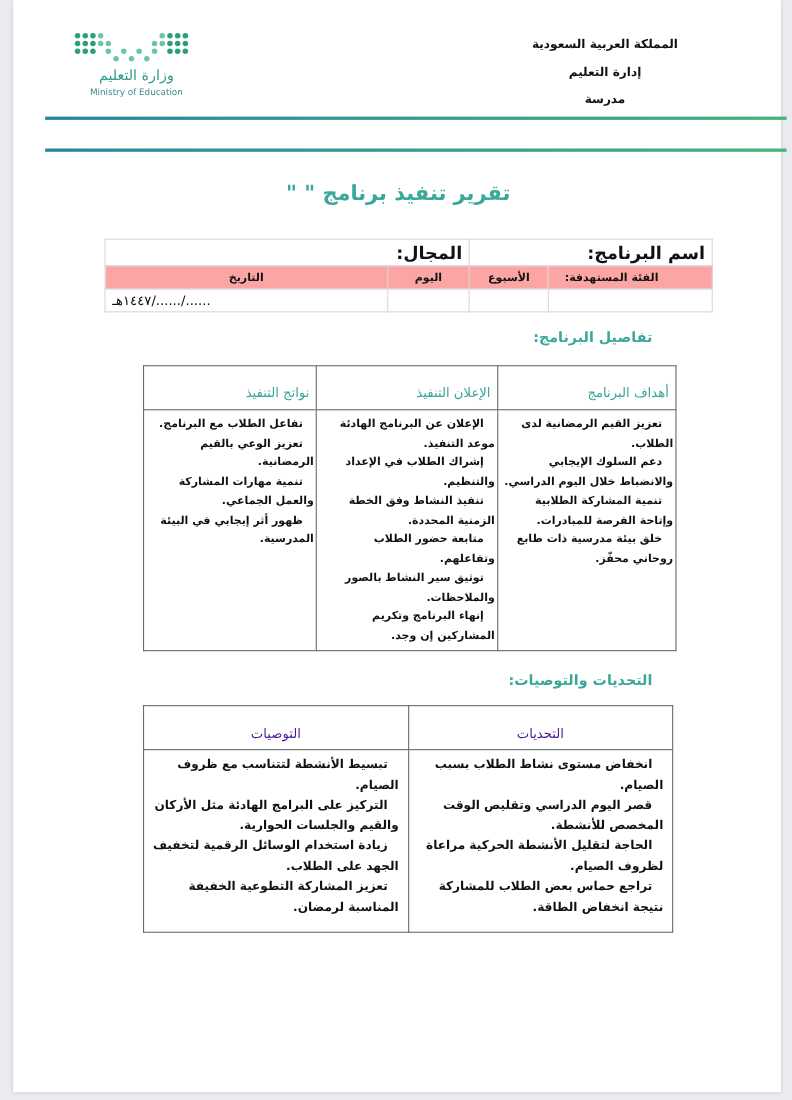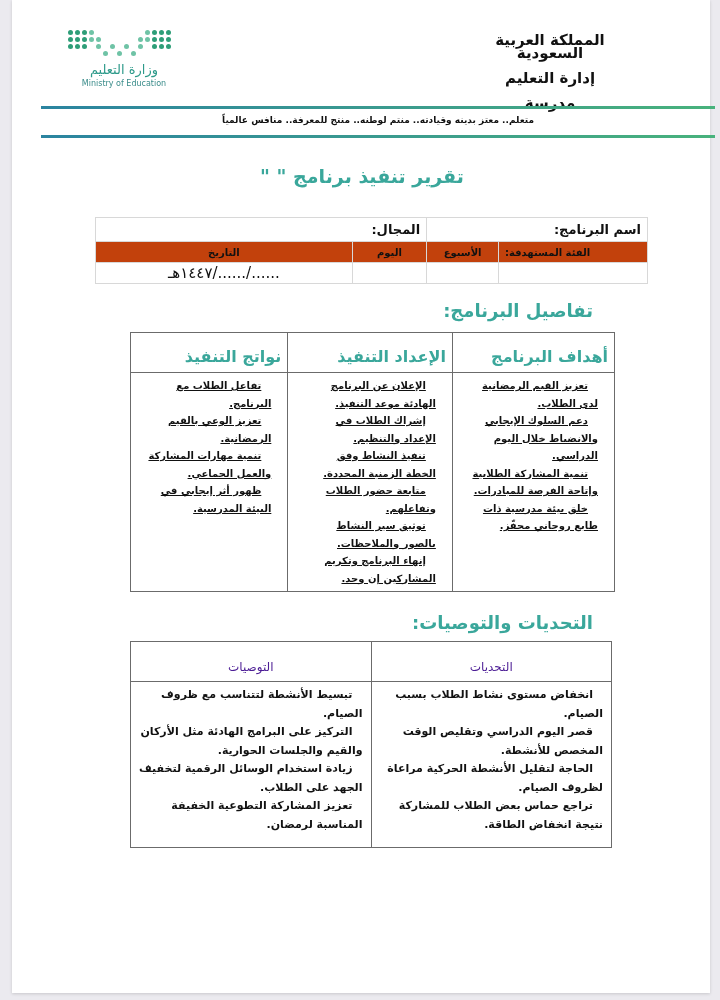--- a/index.html
+++ b/index.html
@@ -5,50 +5,50 @@
   * { box-sizing: border-box; margin: 0; padding: 0; }
   html, body { width: 720px; height: 1000px; background: #ebeaef; overflow: hidden; }
   body { font-family: "DejaVu Sans", sans-serif; color: #111; }
   .sheet {
     position: absolute; left: 12px; top: 0; width: 698px; height: 993px;
     background: #fff; box-shadow: 0 1px 3px rgba(0,0,0,0.15);
   }
 
   
   .hdr-right { position: absolute; right: 80px; top: 34px; width: 160px; text-align: center; direction: rtl; }
-  .hdr-right div { font-size: 15px; font-weight: bold; line-height: 13px; margin-bottom: 12px; }
+  .hdr-right div { font-size: 11px; font-weight: bold; line-height: 13px; margin-bottom: 12px; }
   .logo { position: absolute; left: 52px; top: 30px; width: 120px; }
   .logo-dots { display: grid; grid-template-columns: repeat(15, 6px); gap: 2px 1px; margin-left: 4px; }
   .logo-dots span { width: 5px; height: 5px; border-radius: 50%; background: #2e9e78; }
   .logo-dots span.l { background: #6fc3a6; }
   .logo-dots span.e { background: transparent; }
   .logo-ar { font-size: 13px; color: #2d9a8a; text-align: center; margin-top: 6px; direction: rtl; letter-spacing: 1px; }
   .logo-en { font-size: 8px; color: #3a8c8a; text-align: center; margin-top: 2px; }
 
   .rule { position: absolute; left: 29px; width: 674px; height: 3px;
     background: linear-gradient(to right, #2b84a0, #3a9a8f 50%, #48b27c); }
   .motto { position: absolute; left: 29px; width: 674px; top: 115px; text-align: center; font-size: 9px; font-weight: bold; direction: rtl; }
 
   .title { position: absolute; left: 200px; top: 165px; width: 300px; text-align: center;
     font-size: 19px; font-weight: bold; color: #3aa79b; direction: rtl; }
 
   table { border-collapse: collapse; direction: rtl; }
   .info { position: absolute; left: 83px; top: 217px; width: 553px; font-size: 10px; }
   .info td { border: 1px solid #d8d8d8; height: 21px; padding: 0 6px; }
-  .info tr.row1 td { height: 24px; font-weight: bold; font-size: 13px; }
-  .info tr.row2 td { background: #c2410c; text-align: center; font-weight: bold; }
-  .info tr.row2 td.first { text-align: left; padding-right: 40px; }
-  .info tr.row3 td { text-align: center; font-size: 15px; }
-
-  .section-h { position: absolute; font-size: 18px; font-weight: bold; color: #3aa79b; direction: rtl; }
+  .info tr.row1 td { height: 24px; font-weight: bold; font-size: 16px; }
+  .info tr.row2 td { background: #fca5a5; text-align: center; font-weight: bold; }
+  .info tr.row2 td.first { text-align: center; padding-right: 40px; }
+  .info tr.row3 td { text-align: left; font-size: 12px; }
+
+  .section-h { position: absolute; font-size: 13px; font-weight: bold; color: #3aa79b; direction: rtl; }
 
   .grid3 { position: absolute; left: 118px; top: 332px; width: 485px; font-size: 10px; }
   .grid3 th, .grid3 td { border: 1px solid #6b6b6b; vertical-align: top; text-align: right; }
-  .grid3 th { height: 40px; font-size: 16px; font-weight: bold; color: #3aa79b; vertical-align: middle; padding: 8px 6px 0 6px; }
-  .grid3 td { height: 216px; padding: 4px 16px; font-weight: bold; line-height: 17.5px; text-decoration: underline; }
+  .grid3 th { height: 40px; font-size: 12px; font-weight: normal; color: #3aa79b; vertical-align: middle; padding: 8px 6px 0 6px; }
+  .grid3 td { height: 216px; padding: 4px 2px; font-weight: bold; line-height: 17.5px; }
 
   .grid2 { position: absolute; left: 118px; top: 641px; width: 482px; font-size: 11px; }
   .grid2 th, .grid2 td { border: 1px solid #6b6b6b; text-align: right; vertical-align: top; }
   .grid2 th { height: 40px; font-weight: normal; color: #4c1d95; vertical-align: middle; padding: 10px 8px 0 8px; font-size: 12px; text-align: center; }
   .grid2 td { height: 166px; padding: 4px 8px; font-weight: bold; line-height: 18.5px; margin-left: 46px; }
 
   .item { text-indent: 10px; }
 </style>
 </head>
 <body>
@@ -122,21 +122,20 @@
     <div class="logo-en">Ministry of Education</div>
   </div>
 
   <div class="hdr-right">
     <div>المملكة العربية السعودية</div>
     <div>إدارة التعليم</div>
     <div>مدرسة</div>
   </div>
 
   <div class="rule" style="top:106px"></div>
-  <div class="motto">متعلم.. معتز بدينه وقيادته.. منتم لوطنه.. منتج للمعرفة.. منافس عالمياً</div>
   <div class="rule" style="top:135px"></div>
 
   <div class="title">تقرير تنفيذ برنامج "        "</div>
 
   <table class="info">
     <tbody>
         <tr class="row1">
       <td colspan="2"><span>اسم البرنامج:</span></td>
       <td colspan="2"><span>المجال:</span></td>
     </tr>
@@ -153,21 +152,21 @@
       <td>....../....../١٤٤٧هـ</td>
     </tr>
   </tbody>
     </table>
 
   <div class="section-h" style="right:117px; top:300px;">تفاصيل البرنامج:</div>
   <table class="grid3">
     <tbody>
         <tr>
       <th style="width:33.5%">أهداف البرنامج</th>
-      <th style="width:34%">الإعداد التنفيذ</th>
+      <th style="width:34%">الإعلان التنفيذ</th>
       <th>نواتج التنفيذ</th>
     </tr>
     <tr>
       <td>
         <div class="item">تعزيز القيم الرمضانية لدى الطلاب.</div>
         <div class="item">دعم السلوك الإيجابي والانضباط خلال اليوم الدراسي.</div>
         <div class="item">تنمية المشاركة الطلابية وإتاحة الفرصة للمبادرات.</div>
         <div class="item">خلق بيئة مدرسية ذات طابع روحاني محفّز.</div>
       </td>
       <td>

